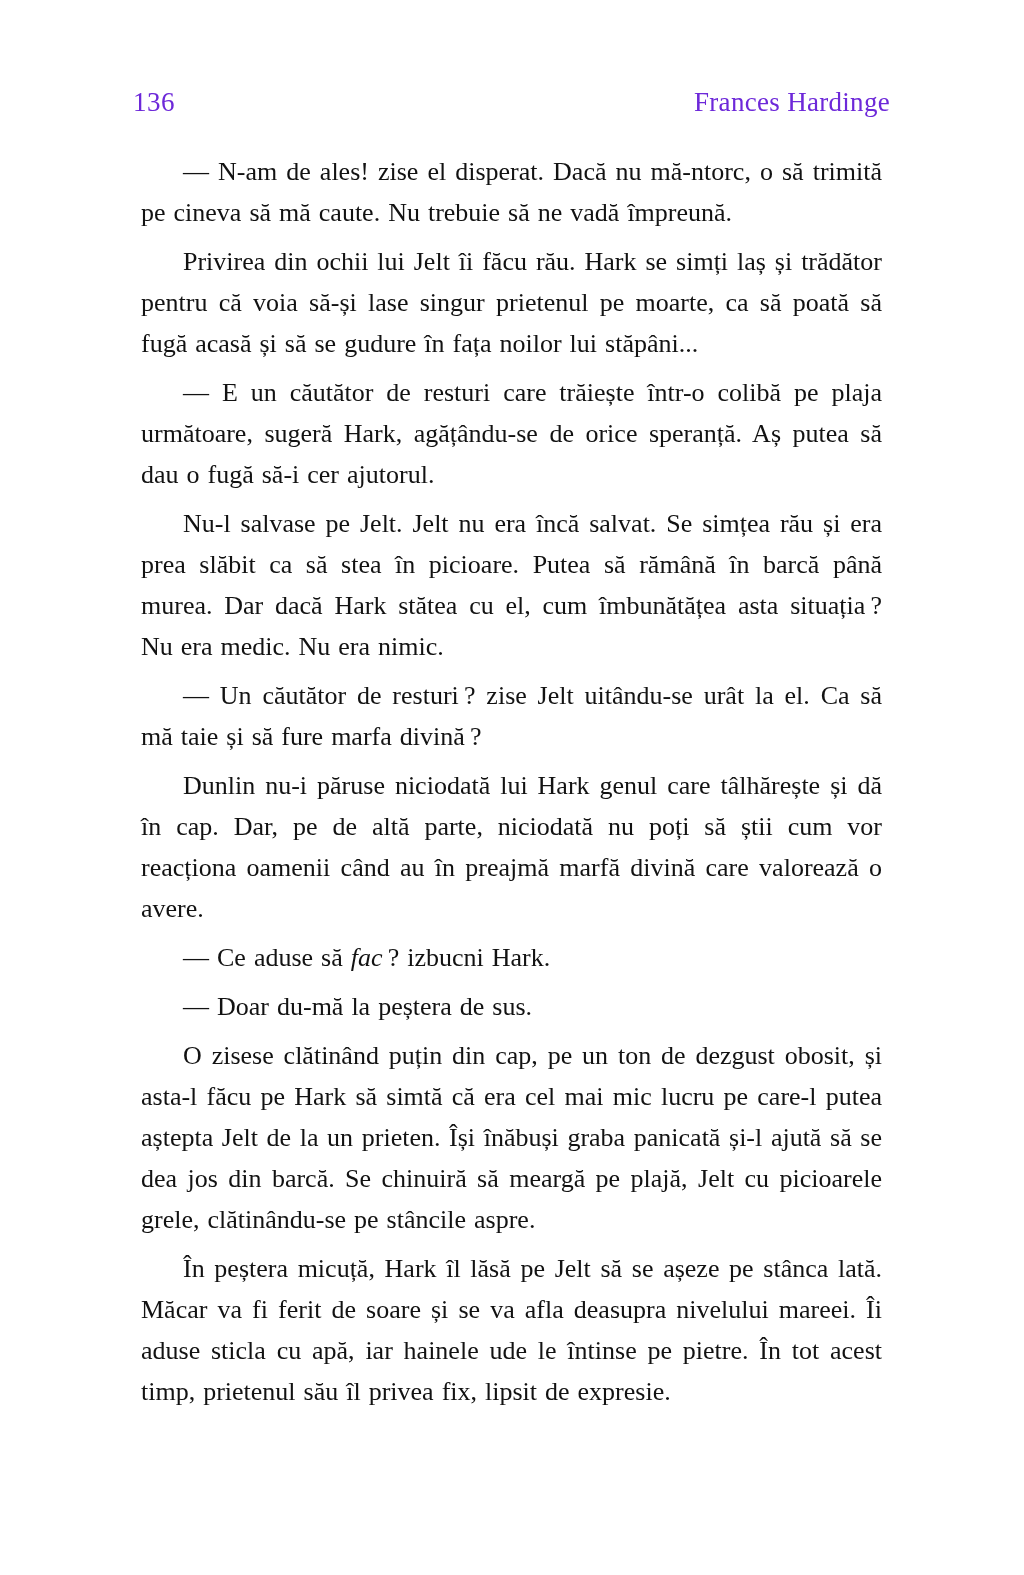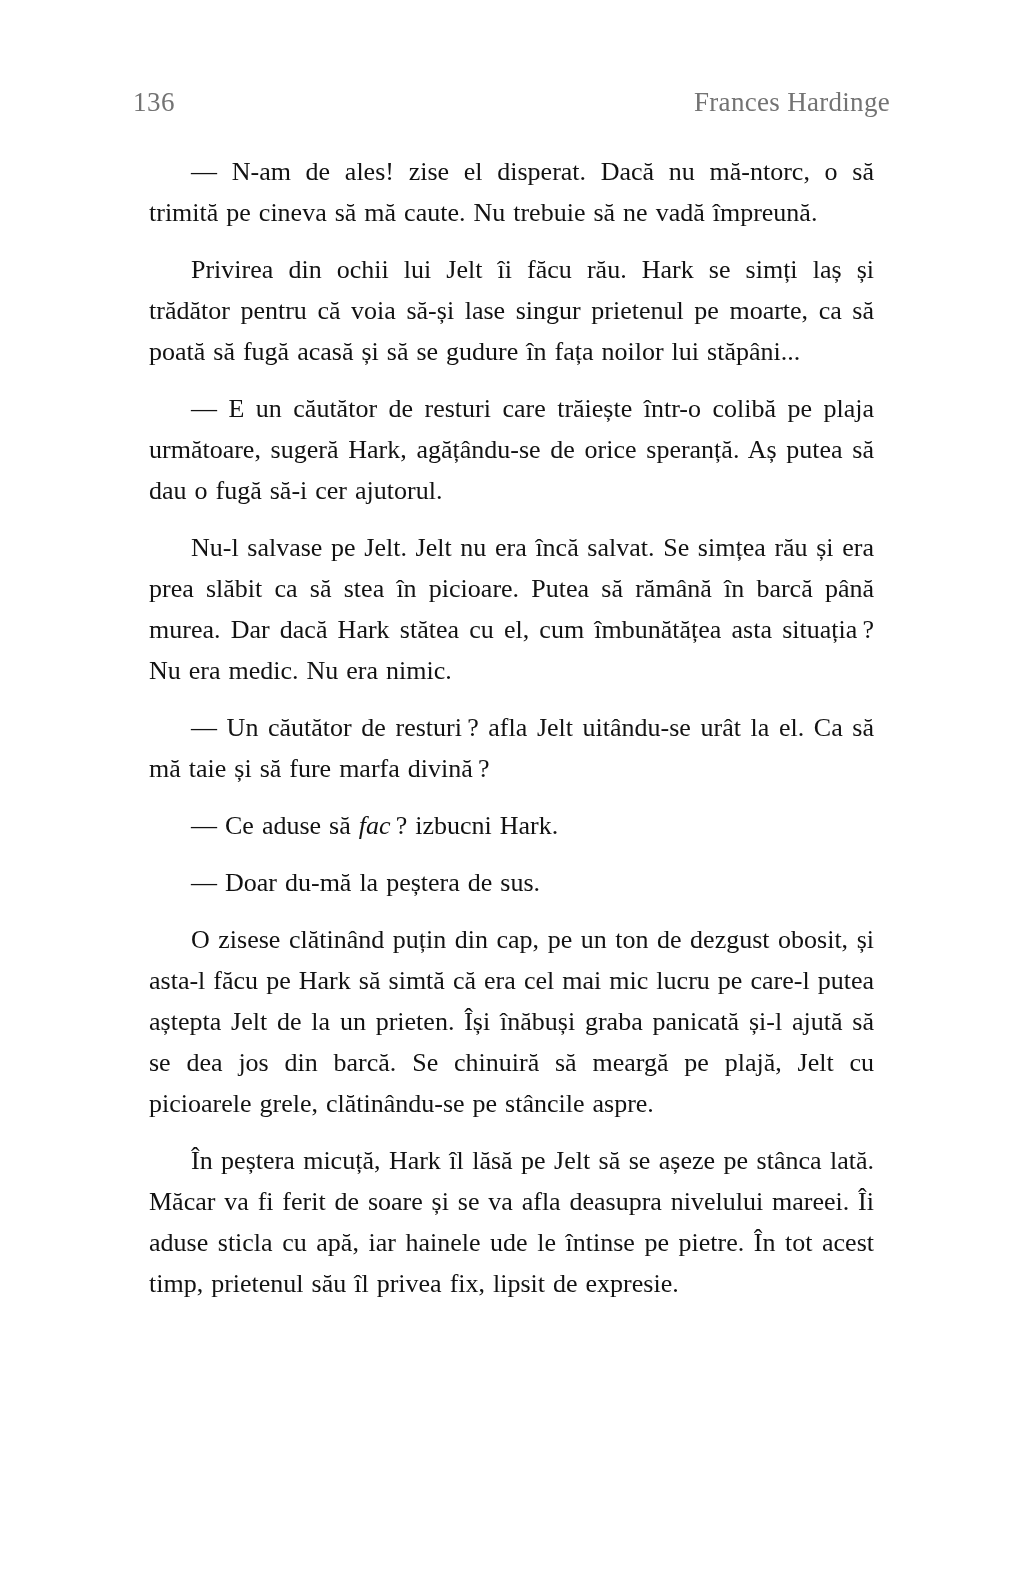--- a/index.html
+++ b/index.html
@@ -21,34 +21,34 @@
     height: 1575px;
     padding: 88px 134px 40px 133px;
     background: #ffffff;
   }
   .page-header {
     display: flex;
     justify-content: space-between;
     align-items: baseline;
     font-size: 27px;
     line-height: 1.1;
-    color: #737373;
+    color: #6d28d9;
   }
   .page-number {
     font-style: normal;
     letter-spacing: 0.5px;
   }
   .running-author {
     letter-spacing: 0.3px;
   }
   .page-body {
     margin-top: 33px;
   }
   .para {
-    margin: 16px;
+    margin: 8px;
     font-size: 26px;
     line-height: 41px;
     text-align: justify;
     text-indent: 42px;
     color: #121212;
     word-spacing: 1.5px;
   }
   .para em {
     font-style: italic;
   }
@@ -60,19 +60,20 @@
   <header class="page-header">
     <span class="page-number">136</span>
     <span class="running-author">Frances Hardinge</span>
   </header>
 
   <main class="page-body">
       <p class="para"><span>— N-am de ales! zise el disperat. Dacă nu mă-ntorc, o să trimită pe cineva să mă caute. Nu trebuie să ne vadă împreună.</span></p>
       <p class="para"><span>Privirea din ochii lui Jelt îi făcu rău. Hark se simți laș și trădător pentru că voia să-și lase singur prietenul pe moarte, ca să poată să fugă acasă și să se gudure în fața noilor lui stăpâni...</span></p>
       <p class="para"><span>— E un căutător de resturi care trăiește într-o colibă pe plaja următoare, sugeră Hark, agățându-se de orice speranță. Aș putea să dau o fugă să-i cer ajutorul.</span></p>
       <p class="para"><span>Nu-l salvase pe Jelt. Jelt nu era încă salvat. Se simțea rău și era prea slăbit ca să stea în picioare. Putea să rămână în barcă până murea. Dar dacă Hark stătea cu el, cum îmbunătățea asta situația ? Nu era medic. Nu era nimic.</span></p>
-      <p class="para"><span>— Un căutător de resturi ? afla Jelt uitându-se urât la el. Ca să mă taie și să fure marfa divină ?</span></p>
+      <p class="para"><span>— Un căutător de resturi ? zise Jelt uitându-se urât la el. Ca să mă taie și să fure marfa divină ?</span></p>
+      <p class="para"><span>Dunlin nu-i păruse niciodată lui Hark genul care tâlhărește și dă în cap. Dar, pe de altă parte, niciodată nu poți să știi cum vor reacționa oamenii când au în preajmă marfă divină care valorează o avere.</span></p>
       <p class="para"><span>— Ce aduse să </span><em>fac</em><span> ? izbucni Hark.</span></p>
       <p class="para"><span>— Doar du-mă la peștera de sus.</span></p>
       <p class="para"><span>O zisese clătinând puțin din cap, pe un ton de dezgust obosit, și asta-l făcu pe Hark să simtă că era cel mai mic lucru pe care-l putea aștepta Jelt de la un prieten. Își înăbuși graba panicată și-l ajută să se dea jos din barcă. Se chinuiră să meargă pe plajă, Jelt cu picioarele grele, clătinându-se pe stâncile aspre.</span></p>
       <p class="para"><span>În peștera micuță, Hark îl lăsă pe Jelt să se așeze pe stânca lată. Măcar va fi ferit de soare și se va afla deasupra nivelului mareei. Îi aduse sticla cu apă, iar hainele ude le întinse pe pietre. În tot acest timp, prietenul său îl privea fix, lipsit de expresie.</span></p>
     </main>
 </div>
 
 </body></html>

